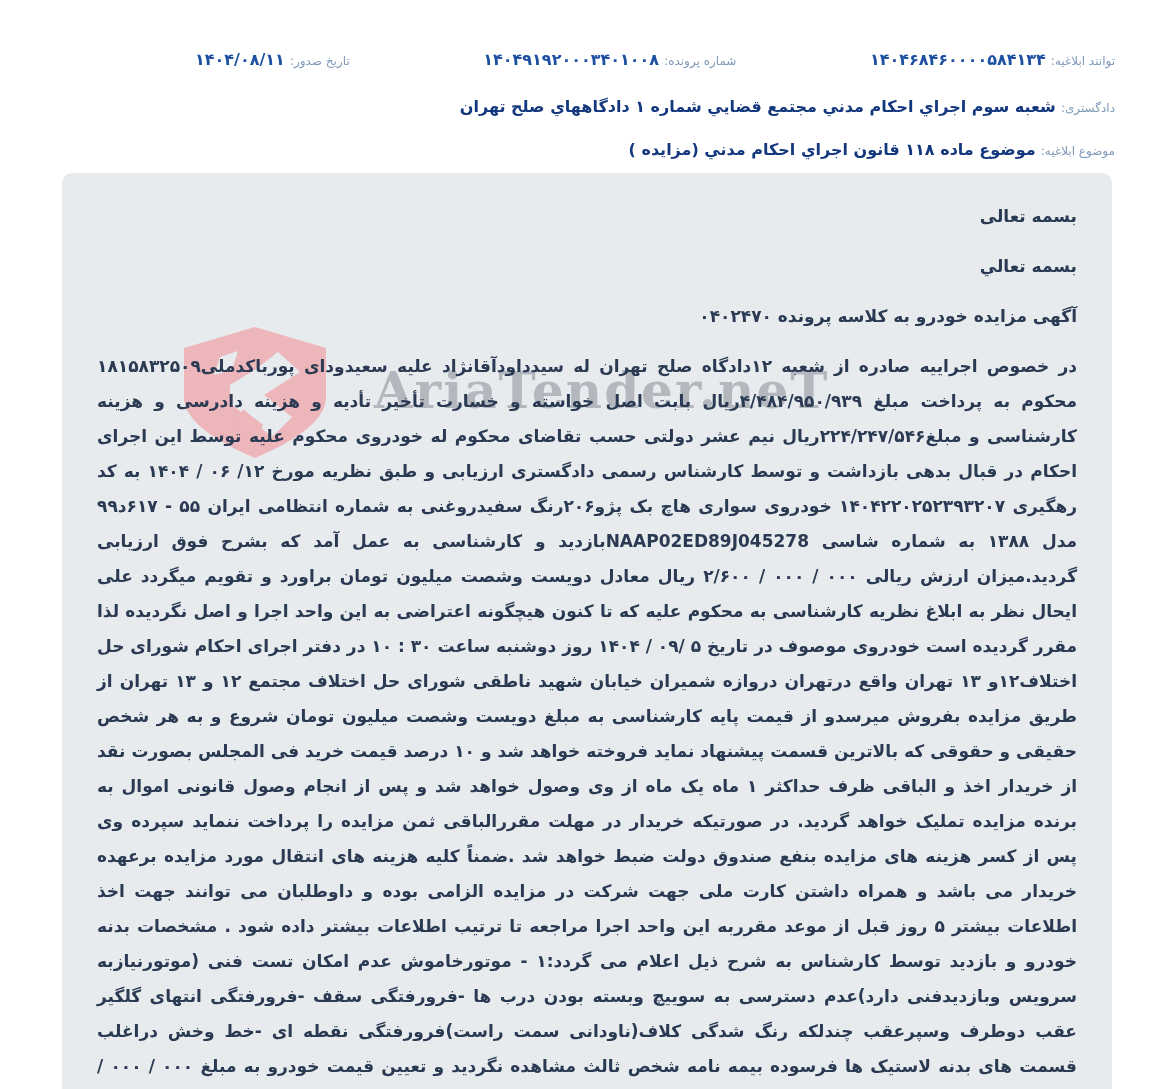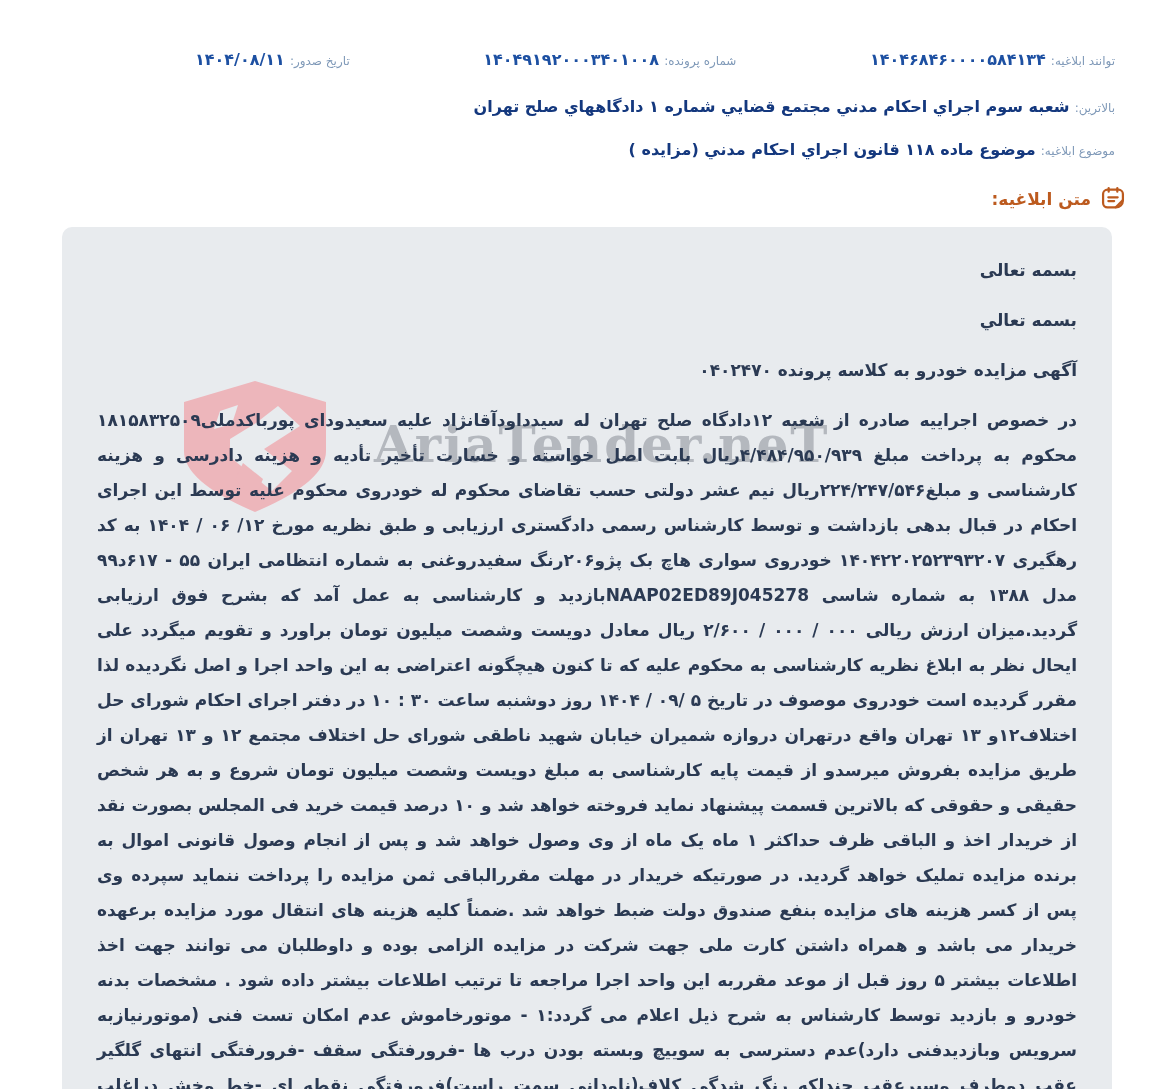--- a/index.html
+++ b/index.html
@@ -69,38 +69,29 @@
       <span class="meta-label">شماره پرونده:</span>
       <span class="meta-value">۱۴۰۴۹۱۹۲۰۰۰۳۴۰۱۰۰۸</span>
     </div>
     <div class="meta-pair">
       <span class="meta-label">تاریخ صدور:</span>
       <span class="meta-value">۱۴۰۴/۰۸/۱۱</span>
     </div>
   </div>
 
   <div class="hdr-row2">
-    <span class="meta-label">بالاترین:</span>
+    <span class="meta-label">دادگستری:</span>
     <span class="meta-value-navy">شعبه سوم اجراي احکام مدني مجتمع قضايي شماره ۱ دادگاههاي صلح تهران</span>
   </div>
 
   <div class="hdr-row3">
     <span class="meta-label">موضوع ابلاغیه:</span>
     <span class="meta-value-navy">موضوع ماده ۱۱۸ قانون اجراي احکام مدني (مزایده )</span>
   </div>
 
-  <div class="title-row">
-    <svg class="note-ic" viewBox="0 0 24 24" fill="none" stroke="#bc5a1e" stroke-width="1.9" stroke-linecap="round" stroke-linejoin="round">
-      <path d="M20.5 8.5 v4.5 c0 3.6 -2.6 6.2 -6.2 6.2 h-7 c-2.1 0 -3.8 -1.7 -3.8 -3.8 v-7.6 c0 -2.1 1.7 -3.8 3.8 -3.8 h9.4 c2.1 0 3.8 1.7 3.8 3.8 z"></path>
-      <path d="M8.3 2.6 v3.1 M15.7 2.6 v3.1"></path>
-      <path d="M8 10.6 h8 M8 13.8 h5"></path>
-      <path d="M20.3 13.2 L14.4 19.1"></path>
-    </svg>
-    <span class="ttl">متن ابلاغیه:</span>
-  </div>
 
   <div class="body-box">
 
     <div class="wm">
       <svg class="wm-shield" viewBox="0 0 150 135">
         <path d="M75 2 L146 23 V72 Q146 103 75 133 Q4 103 4 72 V23 Z" fill="#efadb3"></path>
         <path d="M40 32 L58 26 L52 45 L34 50 Z" fill="#e8ebee"></path>
         <path d="M98 27 L120 47 L84 70 L112 92 L92 112 L50 78 L50 60 L76 44 Z" fill="#e8ebee"></path>
         <path d="M63 84 L83 100 L75 118 L55 101 Z" fill="#efadb3"></path>
       </svg>

